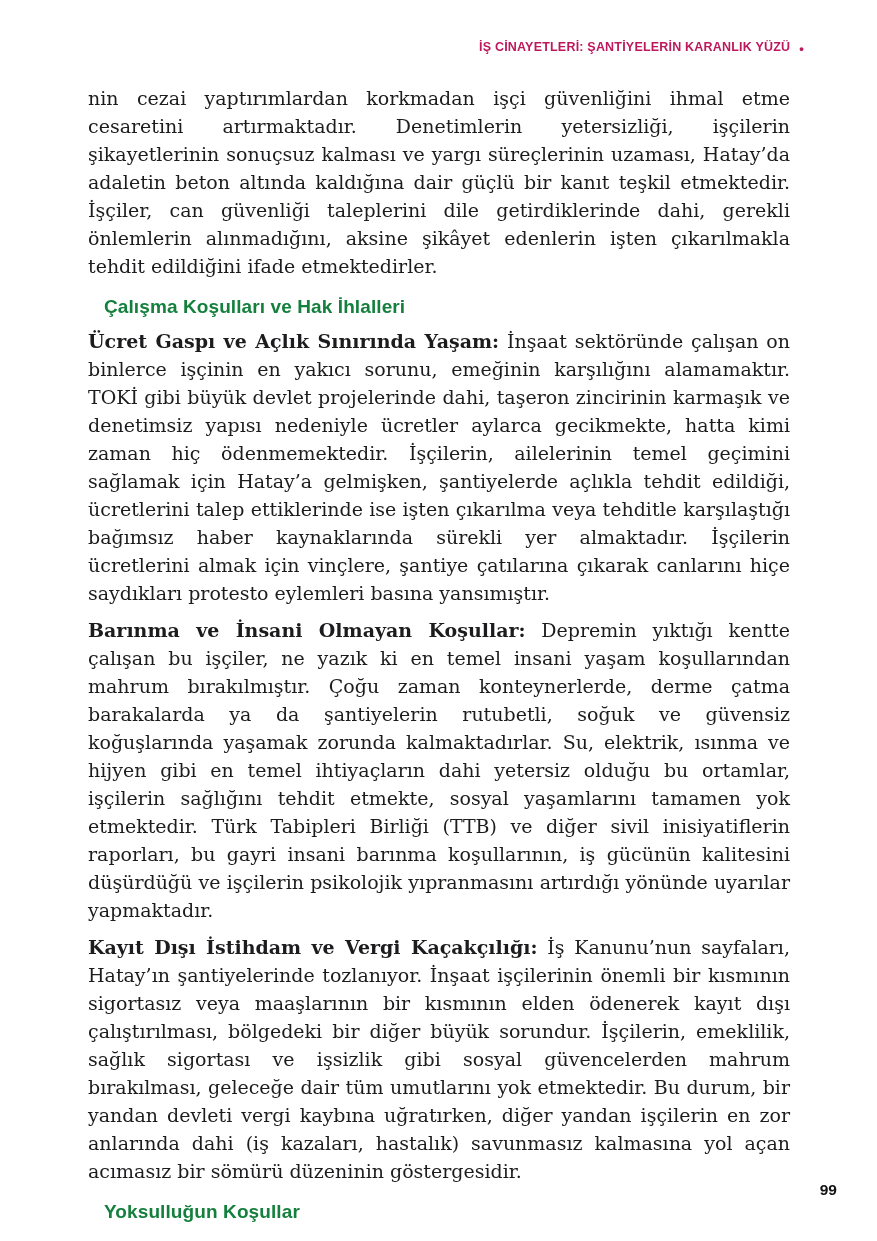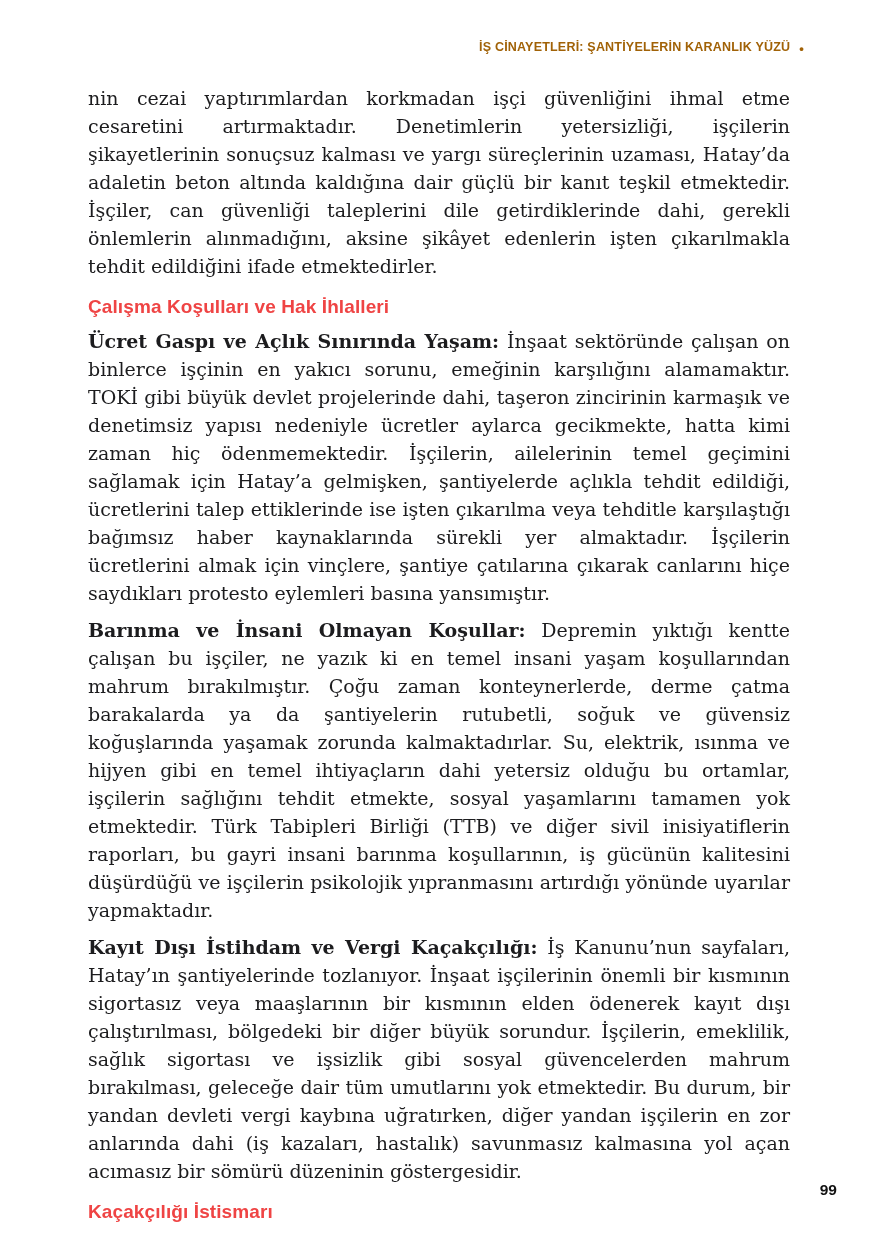--- a/index.html
+++ b/index.html
@@ -20,21 +20,21 @@
   .running-header {
     display: flex;
     justify-content: flex-end;
     align-items: center;
     gap: 9px;
     margin-right: -14px;
     font-family: "Liberation Sans", sans-serif;
     font-weight: 700;
     font-size: 12.5px;
     letter-spacing: 0.2px;
-    color: #a16207;
+    color: #be185d;
     white-space: nowrap;
   }
   .header-bullet {
     font-size: 13px;
     line-height: 1;
     position: relative;
     top: 1px;
   }
   .page-body { margin-top: 30px; }
   p.body-para {
@@ -44,22 +44,22 @@
     margin: 0 0 9px 0;
     hyphens: auto;
     -webkit-hyphens: auto;
   }
   p.body-para .lead { font-weight: 700; }
   p.body-para .inline-bold { font-weight: 400; }
   h2.section-heading {
     font-family: "Liberation Sans", sans-serif;
     font-size: 19px;
     font-weight: 700;
-    color: #ef4444;
-    margin: 16px 0 9px 0;
+    color: #15803d;
+    margin: 16px 0 9px 16px;
     letter-spacing: 0.1px;
   }
   .force-last-justify { text-align-last: justify; }
   .page-number {
     position: absolute;
     right: 40px;
     bottom: 42px;
     font-family: "Liberation Sans", sans-serif;
     font-weight: 700;
     font-size: 15.5px;
@@ -82,21 +82,21 @@
 
     <h2 class="section-heading">Çalışma Koşulları ve Hak İhlalleri</h2>
 
 
     <p class="body-para"><strong class="lead">Ücret Gaspı ve Açlık Sınırında Yaşam:</strong> <span>İnşaat sektöründe çalışan on binlerce işçinin en yakıcı sorunu, emeğinin karşılığını alamamaktır. TOKİ gibi büyük devlet projelerinde dahi, taşeron zincirinin karmaşık ve denetimsiz yapısı nedeniyle ücretler aylarca gecikmekte, hatta kimi zaman hiç ödenmemektedir. İşçilerin, ailelerinin temel geçimini sağlamak için Hatay’a gelmişken, şantiyelerde açlıkla tehdit edildiği, ücretlerini talep ettiklerinde ise işten çıkarılma veya tehditle karşılaştığı bağımsız haber kaynaklarında sürekli yer almaktadır. İşçilerin ücretlerini almak için vinçlere, şantiye çatılarına çıkarak canlarını hiçe saydıkları protesto eylemleri basına yansımıştır.</span></p>
 
     <p class="body-para"><strong class="lead">Barınma ve İnsani Olmayan Koşullar:</strong> <span>Depremin yıktığı kentte çalışan bu işçiler, ne yazık ki en temel insani yaşam koşullarından mahrum bırakılmıştır. Çoğu zaman konteynerlerde, derme çatma barakalarda ya da şantiyelerin rutubetli, soğuk ve güvensiz koğuşlarında yaşamak zorunda kalmaktadırlar. Su, elektrik, ısınma ve hijyen gibi en temel ihtiyaçların dahi yetersiz olduğu bu ortamlar, işçilerin sağlığını tehdit etmekte, sosyal yaşamlarını tamamen yok etmektedir. Türk Tabipleri Birliği (TTB) ve diğer sivil inisiyatiflerin raporları, bu gayri insani barınma koşullarının, iş gücünün kalitesini düşürdüğü ve işçilerin psikolojik yıpranmasını artırdığı yönünde uyarılar yapmaktadır.</span></p>
 
     <p class="body-para"><strong class="lead">Kayıt Dışı İstihdam ve Vergi Kaçakçılığı:</strong> <span>İş Kanunu’nun sayfaları, Hatay’ın şantiyelerinde tozlanıyor. İnşaat işçilerinin önemli bir kısmının sigortasız veya maaşlarının bir kısmının elden ödenerek</span> <strong class="inline-bold">kayıt dışı</strong> <span>çalıştırılması, bölgedeki bir diğer büyük sorundur. İşçilerin, emeklilik, sağlık sigortası ve işsizlik gibi sosyal güvencelerden mahrum bırakılması, geleceğe dair tüm umutlarını yok etmektedir. Bu durum, bir yandan devleti vergi kaybına uğratırken, diğer yandan işçilerin en zor anlarında dahi (iş kazaları, hastalık) savunmasız kalmasına yol açan acımasız bir sömürü düzeninin göstergesidir.</span></p>
 
-    <h2 class="section-heading">Kaçakçılığı İstismarı</h2>
+    <h2 class="section-heading">Yoksulluğun Koşullar</h2>
 
 
   </main>
 
   <footer>
     <span class="page-number">99</span>
   </footer>
 
 </div>
 

